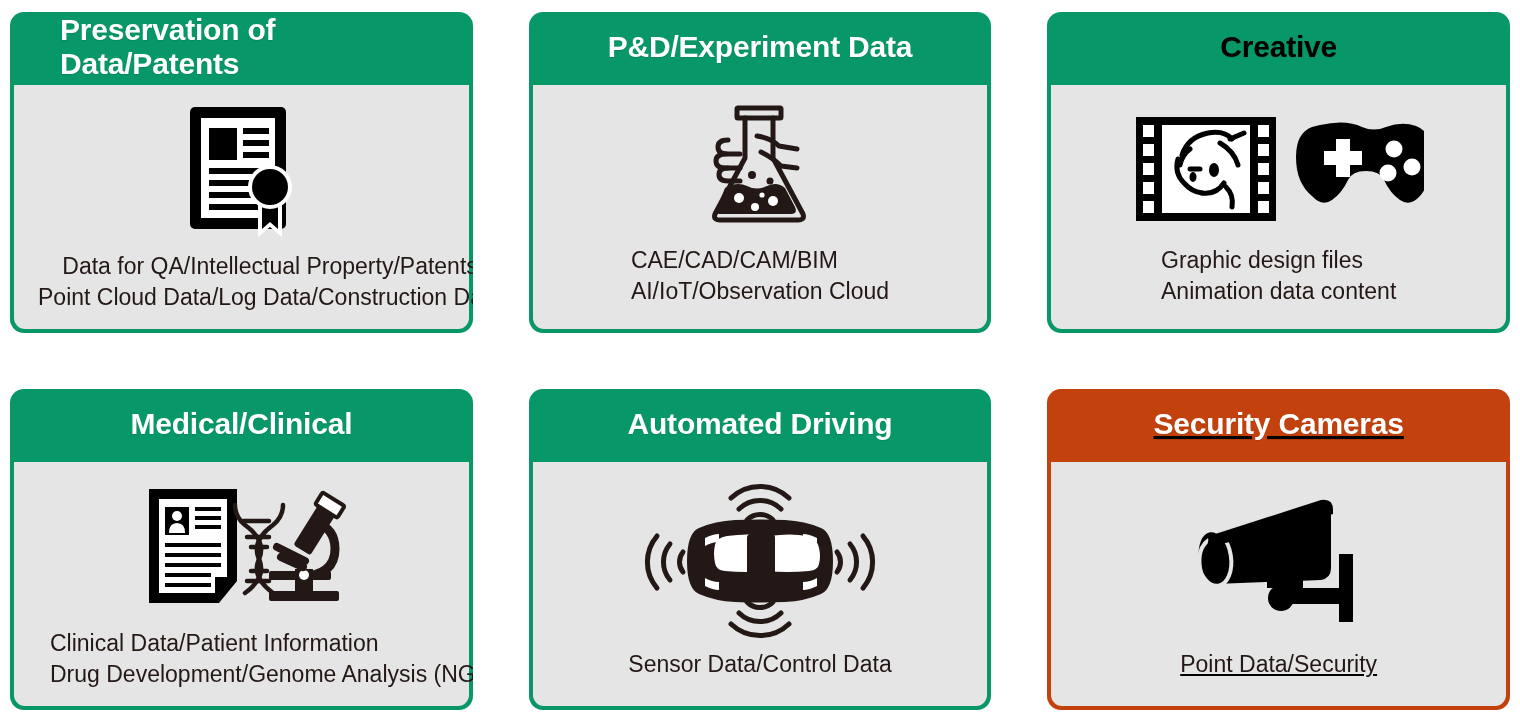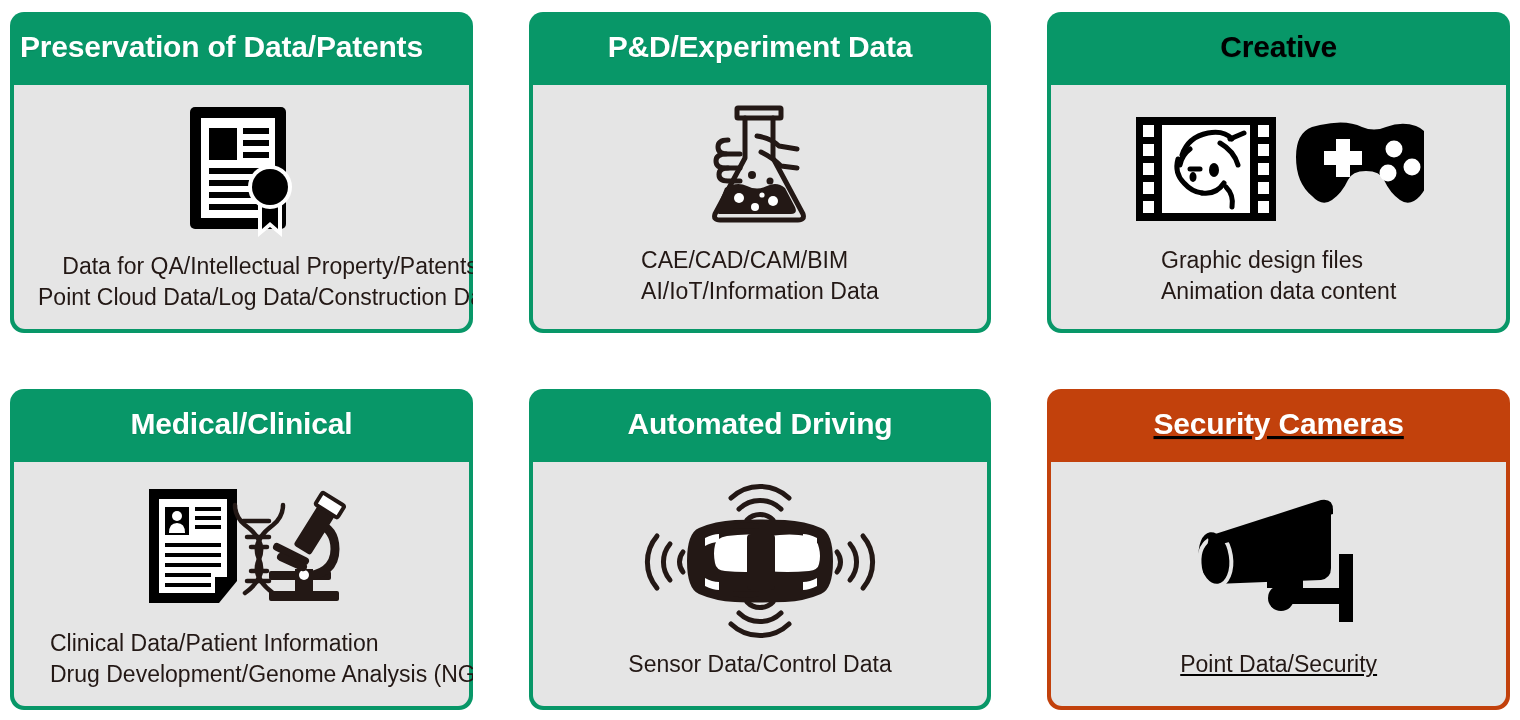--- a/index.html
+++ b/index.html
@@ -44,20 +44,21 @@
     color: #ffffff;
     font-size: 30px;
     font-weight: bold;
     letter-spacing: -0.2px;
     padding: 0 10px 4px 10px;
     box-sizing: border-box;
     text-shadow: 0 1px 1px rgba(0,0,0,0.10);
   }
   .card-header.align-left {
     justify-content: flex-start;
+    margin-left: 40px;
   }
   .card-body {
     flex: 1 1 auto;
     margin: 0 4px 4px 4px;
     background: #e5e5e5;
     border-radius: 0 0 11px 11px;
     display: flex;
     flex-direction: column;
     align-items: flex-end;
     justify-content: space-between;
@@ -158,21 +159,21 @@
           <circle cx="60" cy="105" r="4" fill="#ffffff"></circle>
           <circle cx="78" cy="99" r="5" fill="#ffffff"></circle>
           <circle cx="67" cy="93" r="2.6" fill="#ffffff"></circle>
 
           <circle cx="57" cy="73" r="4" fill="#231815"></circle>
           <circle cx="75" cy="79" r="3.5" fill="#231815"></circle>
         </svg>
       </div>
       <div class="caption" style="color: rgb(35, 24, 21);">
         <span class="caption-line">CAE/CAD/CAM/BIM</span>
-        <span class="caption-line">AI/IoT/Information Data</span>
+        <span class="caption-line">AI/IoT/Observation Cloud</span>
       </div>
     </div>
   </div>
 
   <div class="card card-3" style="background: rgb(8, 151, 104);">
     <div class="card-header" style="color: #000000;">Creative</div>
     <div class="card-body" style="background: rgb(229, 229, 229);">
       <div class="icon-wrap">
         <svg width="290" height="110" viewBox="0 0 290 110" aria-hidden="true">
 

